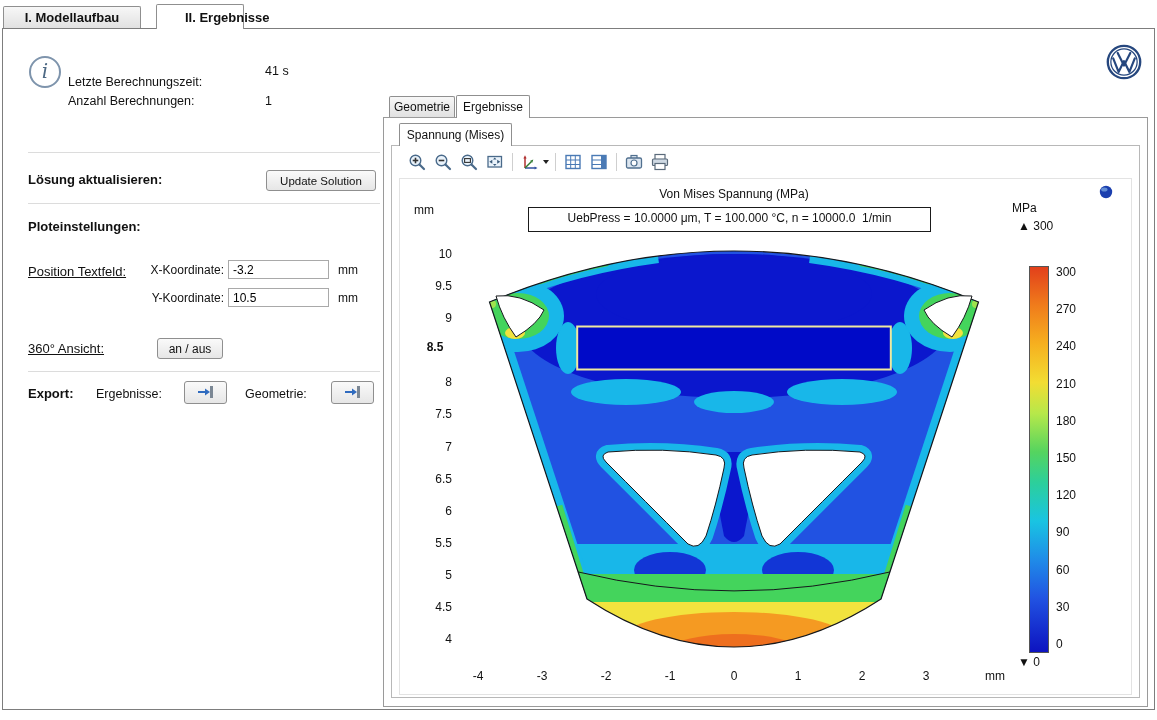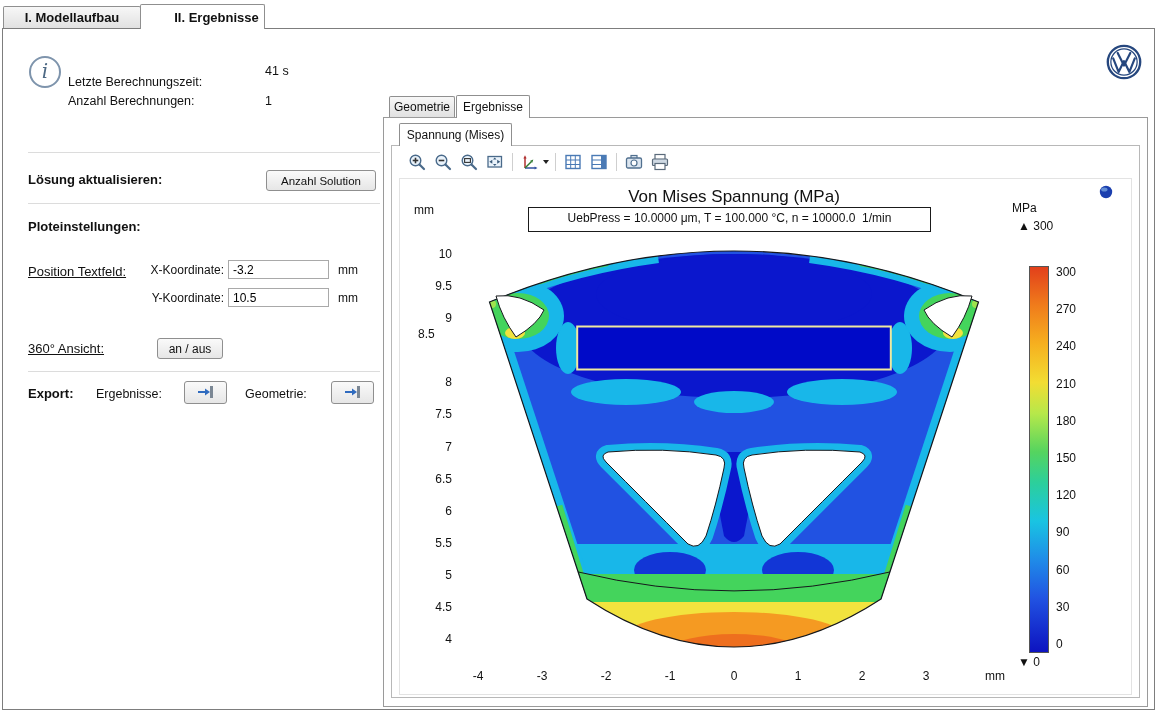--- a/index.html
+++ b/index.html
@@ -28,21 +28,21 @@
     background:linear-gradient(to bottom,#e2401b 0%,#f07c1b 10%,#f6b01f 20%,#f2dd33 30%,#b7e84a 38%,#55d45f 48%,#2ccf9b 56%,#19c4e2 66%,#1f8ce8 76%,#2153e2 86%,#0d13c0 100%);}
   .annot{position:absolute;border:1px solid #1a1a1a;background:#fff;font-size:12px;text-align:center;line-height:21px;white-space:pre;}
   .canvas{position:absolute;background:#fff;border:1px solid #e3e3e3;box-sizing:border-box;}
 </style>
 </head>
 <body>
 
 <div class="app">
 
   <div class="tab maintab" style="left:3px;top:6px;width:138px;height:22px;line-height:22px;">I. Modellaufbau</div>
-  <div class="tab maintab active" style="left:140px;top:4px;width:125px;height:25px;line-height:25px;padding-left:28px;">II. Ergebnisse</div>
+  <div class="tab maintab active" style="left:156px;top:4px;width:88px;height:25px;line-height:25px;padding-left:28px;">II. Ergebnisse</div>
 
   <div class="frame" style="left:2px;top:28px;width:1153px;height:682px;border-color:#7d7d7d;z-index:1;"></div>
 
   <div class="abs" style="left:1106px;top:44px;z-index:2;">
     <svg width="36" height="36" viewBox="0 0 40 40">
       <circle cx="20" cy="20" r="18" fill="#ffffff" stroke="#26477e" stroke-width="2.6"></circle>
       <circle cx="20" cy="20" r="14.6" fill="none" stroke="#26477e" stroke-width="1.4"></circle>
       <path d="M13,10 L20,24 L27,10" fill="none" stroke="#26477e" stroke-width="2.4" stroke-linecap="round" stroke-linejoin="round"></path>
       <path d="M8,16 L14,31 L20,19 L26,31 L32,16" fill="none" stroke="#26477e" stroke-width="2.4" stroke-linecap="round" stroke-linejoin="round"></path>
     </svg>
@@ -52,21 +52,21 @@
     <span class="info-i">i</span>
   </div>
   <span class="lbl" style="left:68px;top:64px;z-index:2;margin-top:11px;">Letzte Berechnungszeit:</span>
   <span class="lbl" style="left:265px;top:64px;z-index:2;">41 s</span>
   <span class="lbl" style="left:68px;top:94px;z-index:2;">Anzahl Berechnungen:</span>
   <span class="lbl" style="left:265px;top:94px;z-index:2;">1</span>
 
   <div class="hr" style="left:28px;top:152px;width:352px;z-index:2;"></div>
 
   <span class="lbl b" style="left:28px;top:172px;z-index:2;">Lösung aktualisieren:</span>
-  <button class="btn" style="left:266px;top:170px;width:110px;height:21px;z-index:2;">Anzahl Solution</button>
+  <button class="btn" style="left:266px;top:170px;width:110px;height:21px;z-index:2;">Update Solution</button>
 
   <div class="hr" style="left:28px;top:203px;width:352px;z-index:2;"></div>
 
   <span class="lbl b" style="left:28px;top:219px;z-index:2;">Ploteinstellungen:</span>
 
   <span class="lbl u" style="left:28px;top:264px;z-index:2;">Position Textfeld:</span>
   <span class="lbl s" style="left:150px;top:263px;width:74px;text-align:right;z-index:2;">X-Koordinate:</span>
   <input class="inp" style="left: 228px; top: 260px; width: 101px; z-index: 2;" value="-3.2">
   <span class="lbl s" style="left:338px;top:263px;z-index:2;">mm</span>
   <span class="lbl s" style="left:150px;top:291px;width:74px;text-align:right;z-index:2;">Y-Koordinate:</span>
@@ -183,21 +183,21 @@
       <svg width="20" height="20" viewBox="0 0 20 20">
         <rect x="5" y="2.5" width="10" height="5" fill="#fff" stroke="#5a6a7a" stroke-width="1.2"></rect>
         <rect x="2.5" y="7" width="15" height="6.5" rx="1" fill="#cfd9e3" stroke="#5a6a7a" stroke-width="1.2"></rect>
         <rect x="5" y="11.5" width="10" height="6" fill="#fff" stroke="#5a6a7a" stroke-width="1.2"></rect>
       </svg>
     </div>
   </div>
 
   <div class="canvas" style="left:399px;top:178px;width:733px;height:517px;z-index:4;">
 
-    <span class="tick" style="left:84px;top:8px;width:500px;text-align:center;font-size:17px;">Von Mises Spannung (MPa)</span>
+    <span class="tick" style="left:84px;top:8px;width:500px;text-align:center;font-size:12px;">Von Mises Spannung (MPa)</span>
 
     <span class="abs" style="left:697px;top:4px;">
       <svg width="18" height="18" viewBox="0 0 18 18">
         <circle cx="9" cy="9" r="6.2" fill="#1b3fae"></circle>
         <ellipse cx="7.3" cy="6.4" rx="3.2" ry="2" fill="#6f9bdc" opacity="0.85"></ellipse>
       </svg>
     </span>
 
     <span class="tick" style="left:14px;top:24px;">mm</span>
 
@@ -250,21 +250,21 @@
       <rect x="119.2" y="120.5" width="313.6" height="43" fill="#000ac8" stroke="#efe9a0" stroke-width="2"></rect>
       <path d="M38,90 Q62,87 86,104 Q80,118 58,131 Q44,112 38,90 Z" fill="#fff" stroke="#16181c" stroke-width="1"></path>
       <path d="M514,90 Q490,87 466,104 Q472,118 494,131 Q508,112 514,90 Z" fill="#fff" stroke="#16181c" stroke-width="1"></path>
       <path d="M150,246 Q205,241 258,249 Q269,251 266,262 Q258,300 248,330 Q241,345 230,338 Q186,294 148,256 Q141,249 150,246 Z" fill="#fff" stroke="#16181c" stroke-width="1"></path>
       <path d="M402,246 Q347,241 294,249 Q283,251 286,262 Q294,300 304,330 Q311,345 322,338 Q366,294 404,256 Q411,249 402,246 Z" fill="#fff" stroke="#16181c" stroke-width="1"></path>
     </svg>
 
     <span class="tick" style="left:18px;top:68px;width:34px;text-align:right;">10</span>
     <span class="tick" style="left:18px;top:100px;width:34px;text-align:right;">9.5</span>
     <span class="tick" style="left:18px;top:132px;width:34px;text-align:right;">9</span>
-    <span class="tick" style="left:18px;top:148px;width:34px;text-align:left;">8.5</span>
+    <span class="tick" style="left:18px;top:161px;width:34px;text-align:center;font-weight:bold;">8.5</span>
     <span class="tick" style="left:18px;top:196px;width:34px;text-align:right;">8</span>
     <span class="tick" style="left:18px;top:228px;width:34px;text-align:right;">7.5</span>
     <span class="tick" style="left:18px;top:261px;width:34px;text-align:right;">7</span>
     <span class="tick" style="left:18px;top:293px;width:34px;text-align:right;">6.5</span>
     <span class="tick" style="left:18px;top:325px;width:34px;text-align:right;">6</span>
     <span class="tick" style="left:18px;top:357px;width:34px;text-align:right;">5.5</span>
     <span class="tick" style="left:18px;top:389px;width:34px;text-align:right;">5</span>
     <span class="tick" style="left:18px;top:421px;width:34px;text-align:right;">4.5</span>
     <span class="tick" style="left:18px;top:453px;width:34px;text-align:right;">4</span>
 

